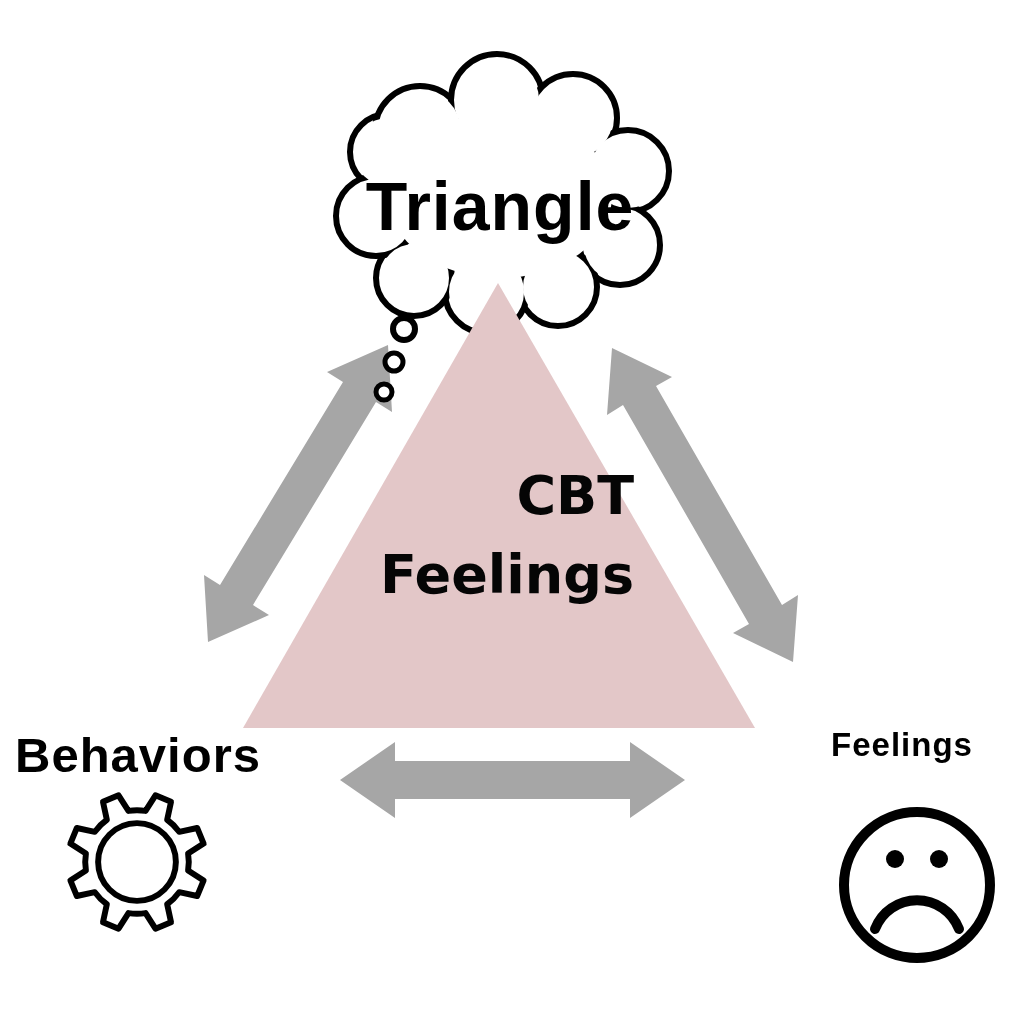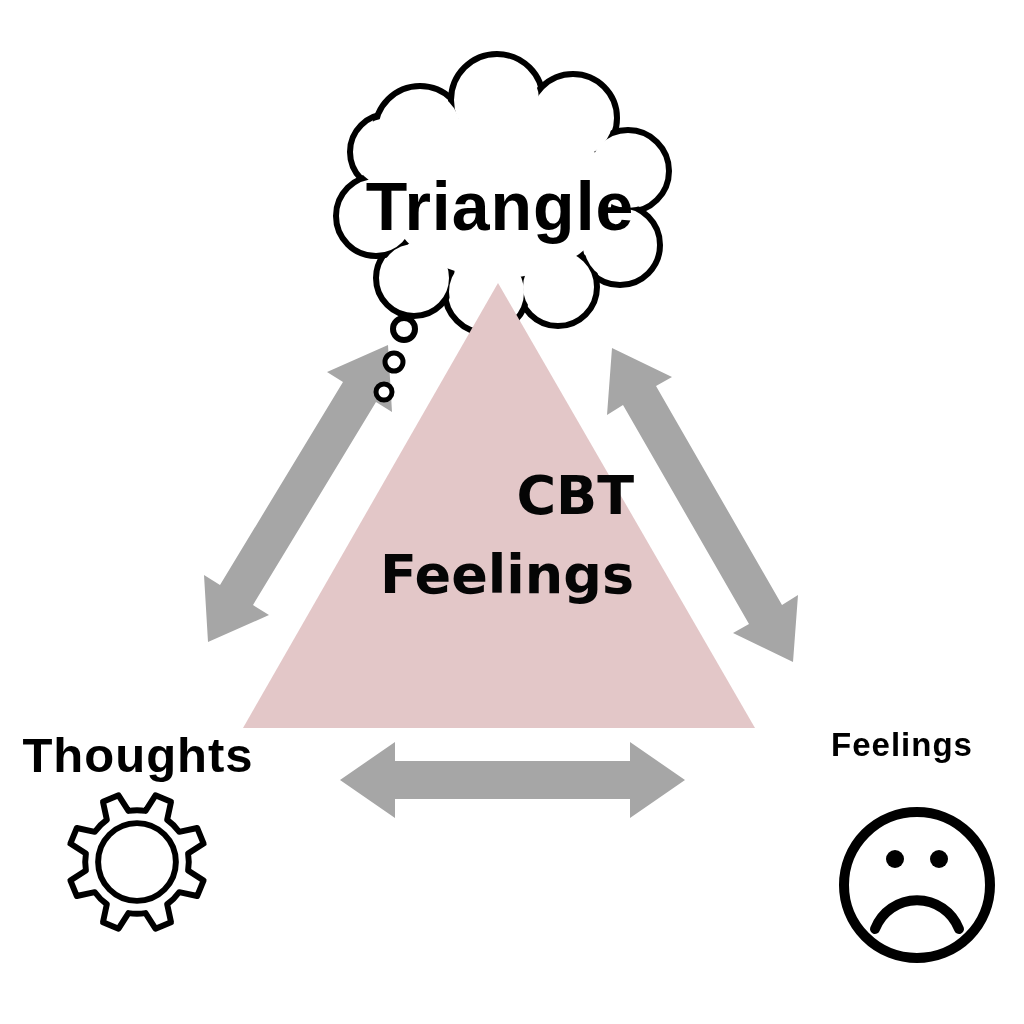--- a/index.html
+++ b/index.html
@@ -95,17 +95,17 @@
     </g>
   </svg>
 
   <div class="label" id="thoughts-label">Triangle</div>
 
   <div id="triangle-title">
     <div>CBT</div>
     <div>Feelings</div>
   </div>
 
-  <div class="label" id="behaviors-label">Thoughts</div>
+  <div class="label" id="behaviors-label">Behaviors</div>
 
   <div class="label" id="feelings-label">Feelings</div>
 
 </div>
 
 </body></html>

